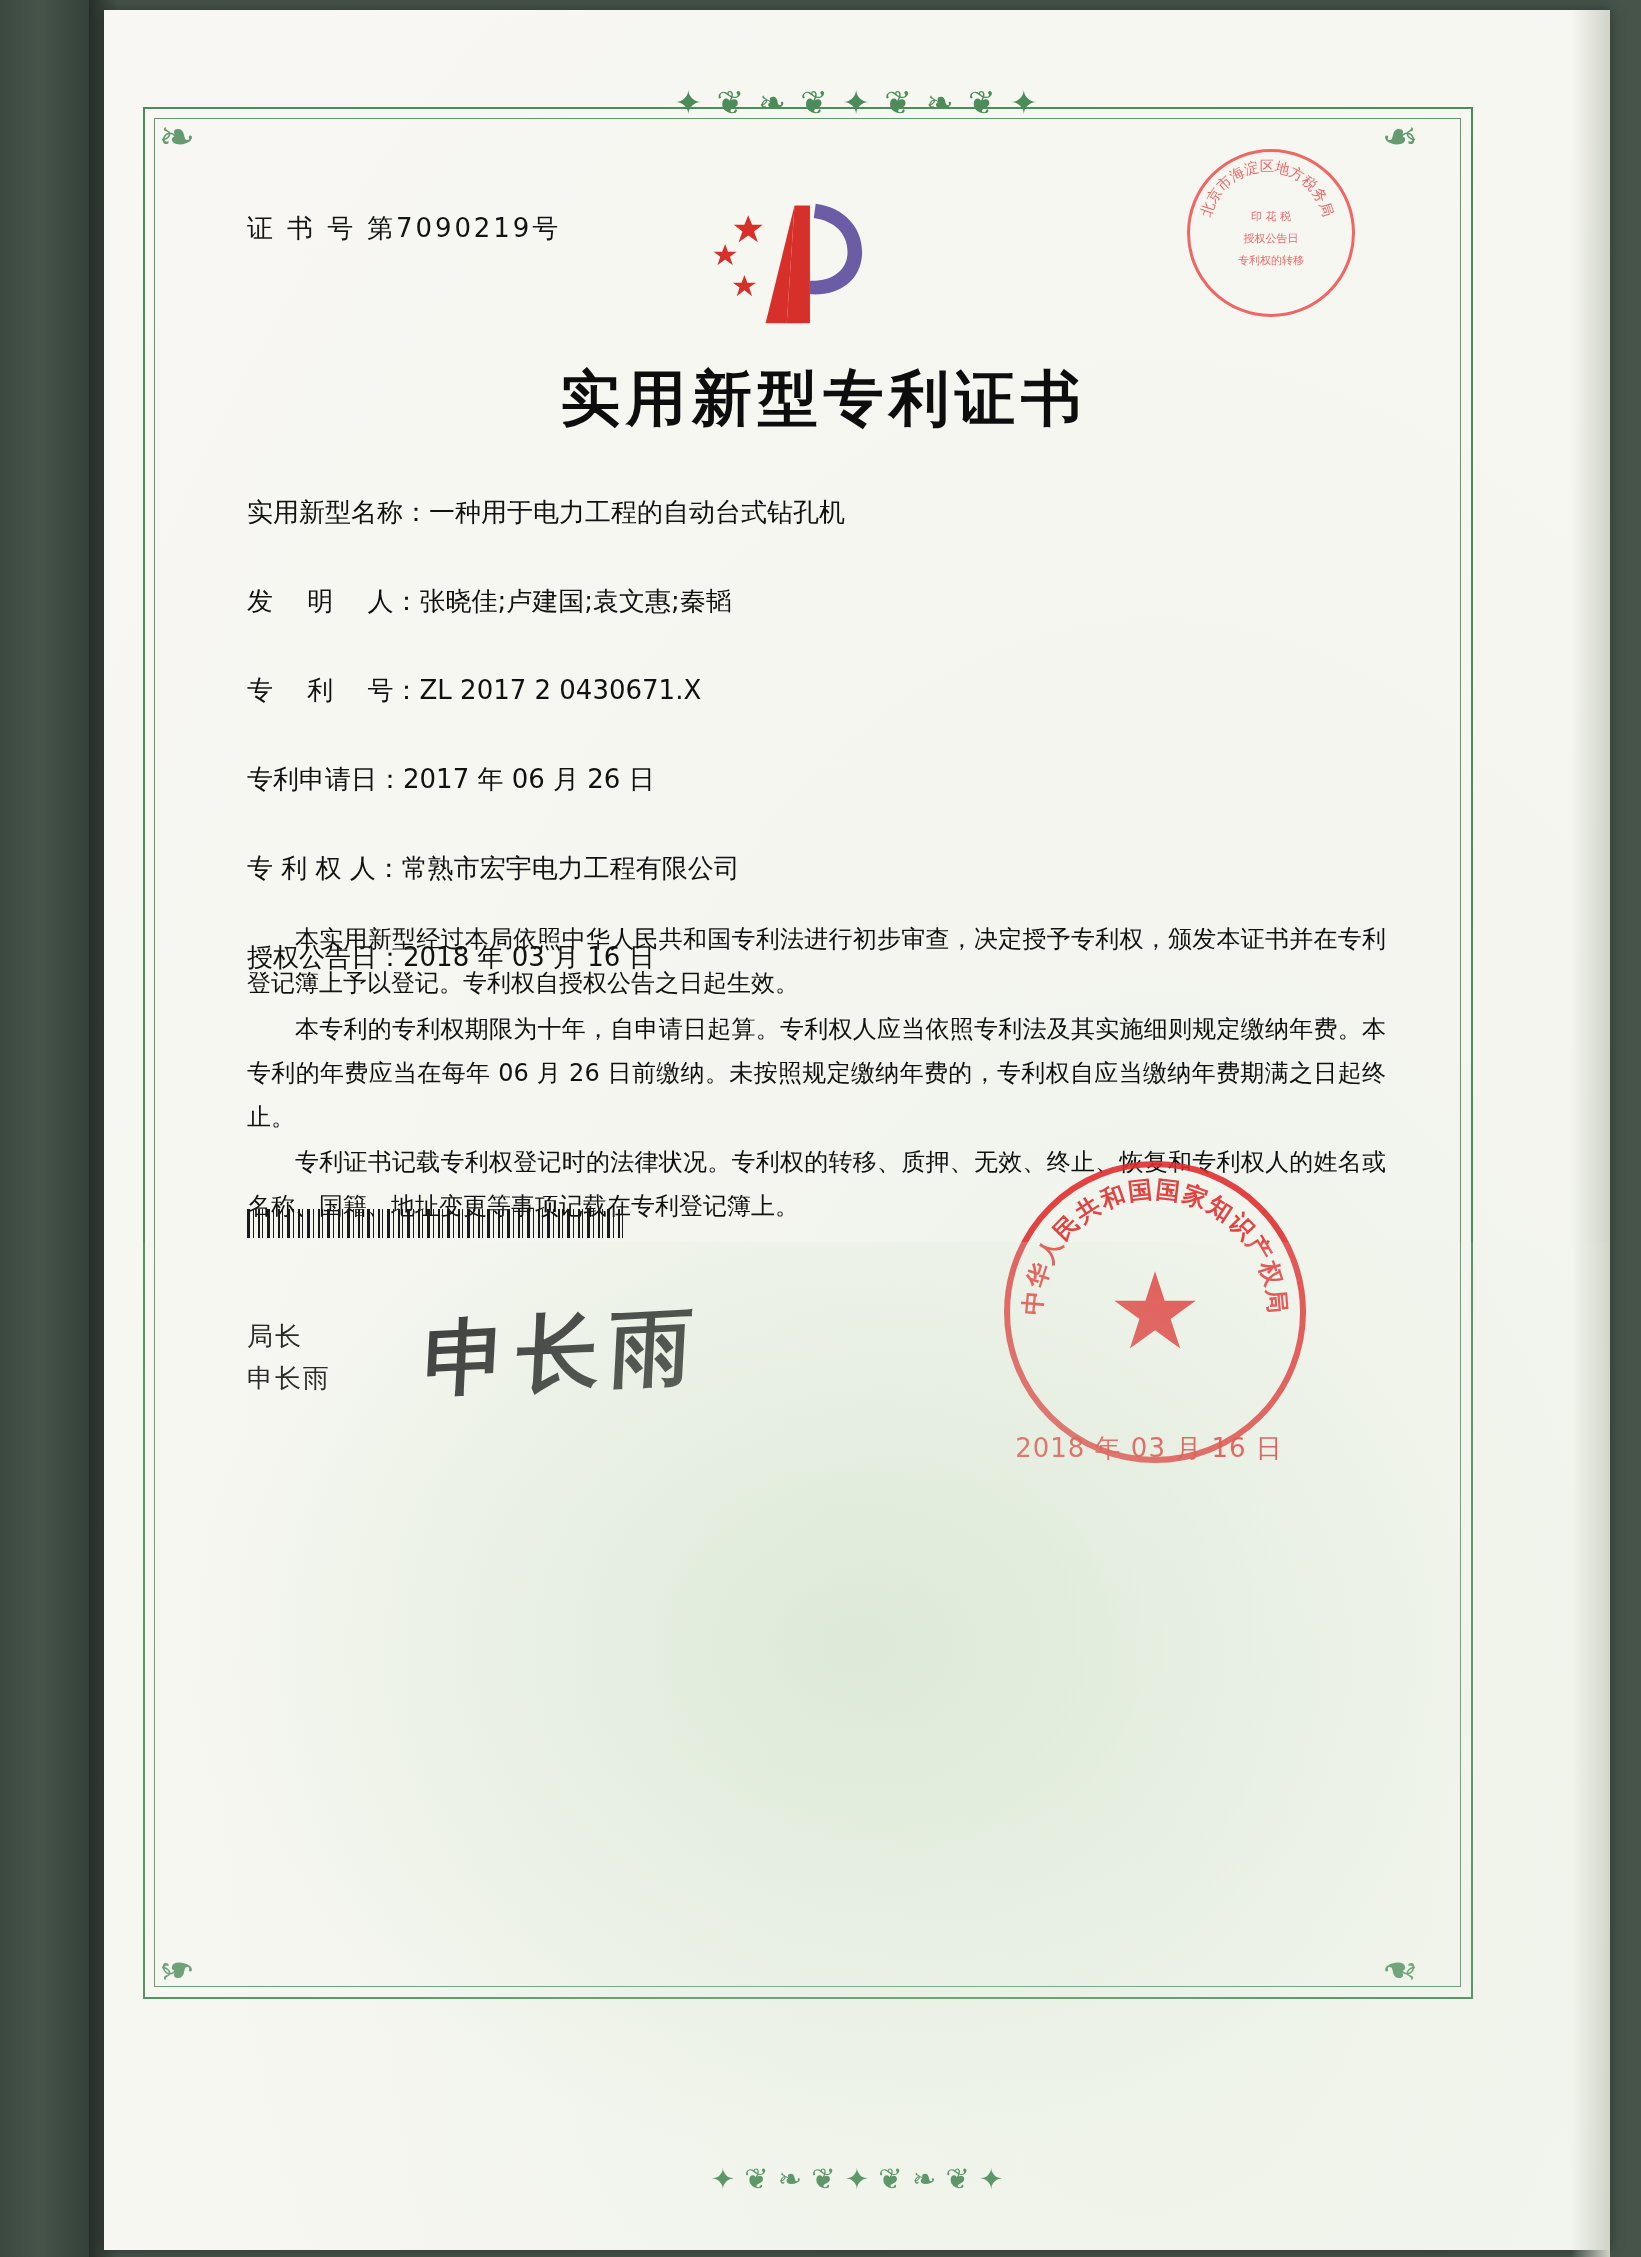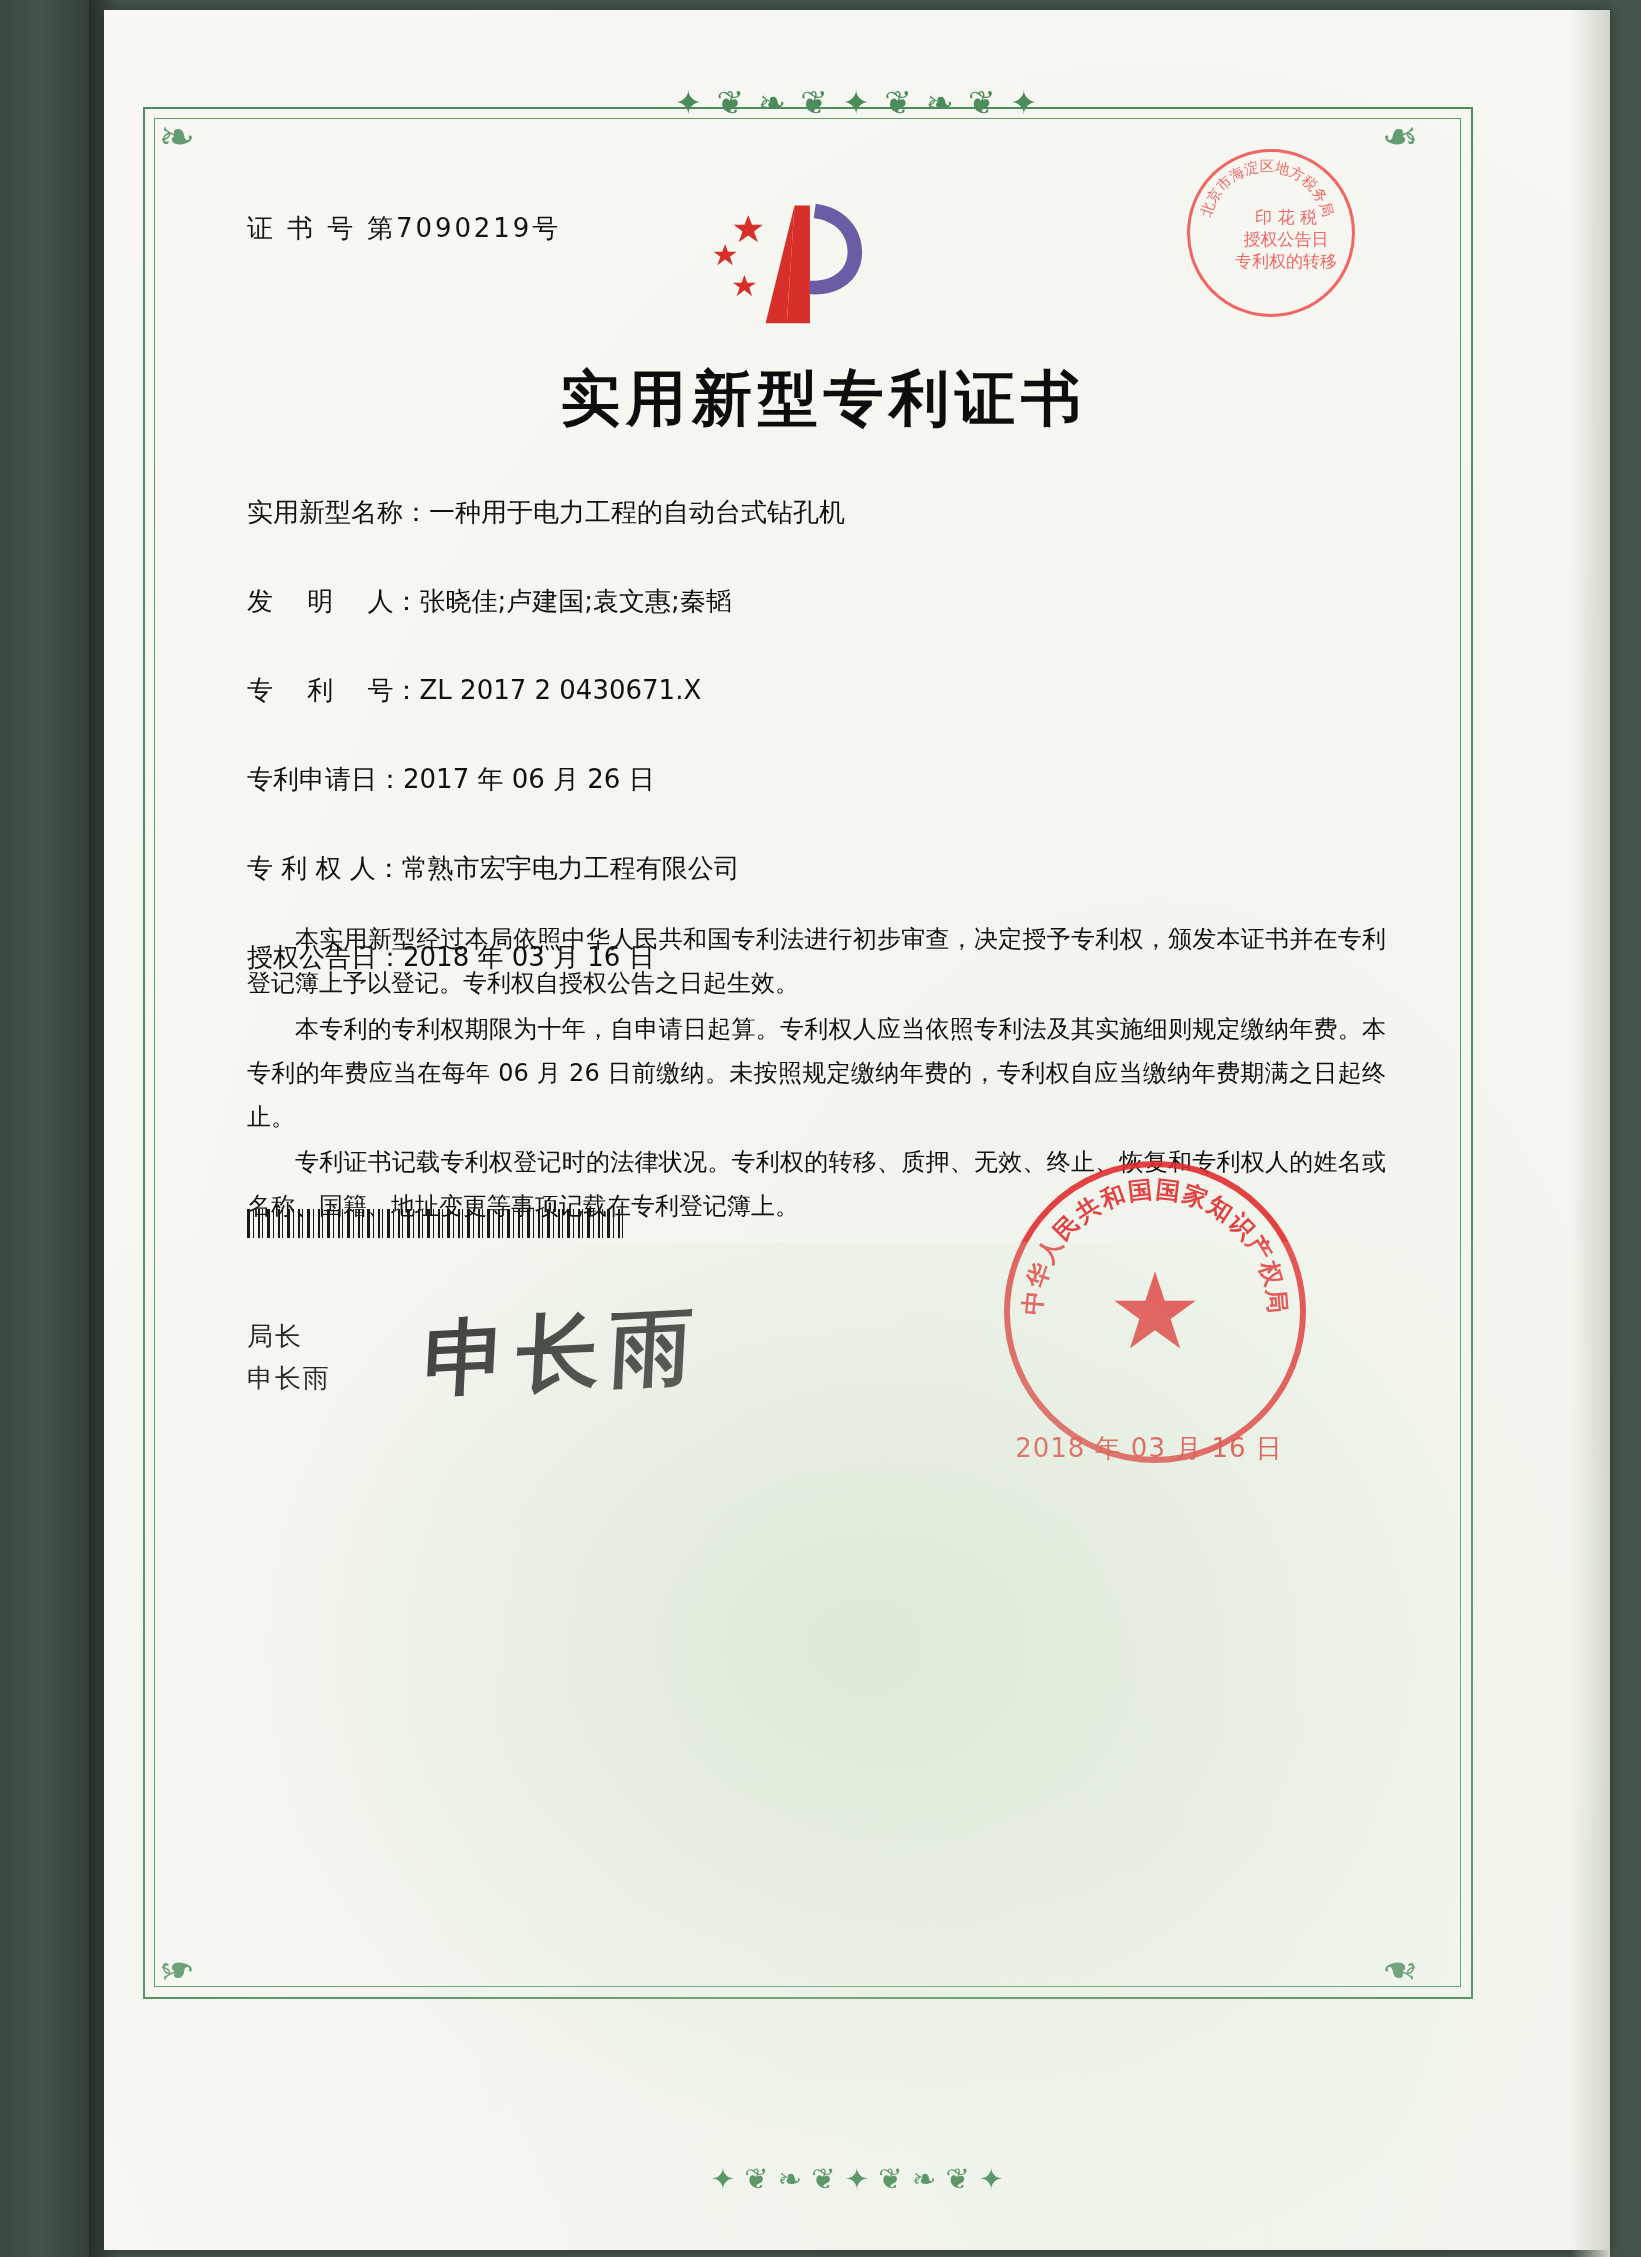--- a/index.html
+++ b/index.html
@@ -277,25 +277,24 @@
     border: 3.9px solid #ef4d4d;
     border-radius: 50%;
     color: #ef4d4d;
     opacity: .85;
   }
   .seal-small .inner-text {
     position: absolute;
     left: 0; top: 54px;
     width: 162px;
     text-align: center;
-    font-size: 17px;
+    font-size: 11px;
     line-height: 22px;
     color: #ef4d4d;
     font-family: "DejaVu Sans", sans-serif;
-    margin-left: 15px;
   }
   .seal-small svg text {
     font-size: 15px;
     fill: #ef4d4d;
     font-family: "DejaVu Sans", sans-serif;
   }
 
   .footer-page {
     position: absolute;
     left: 0; right: 0;

